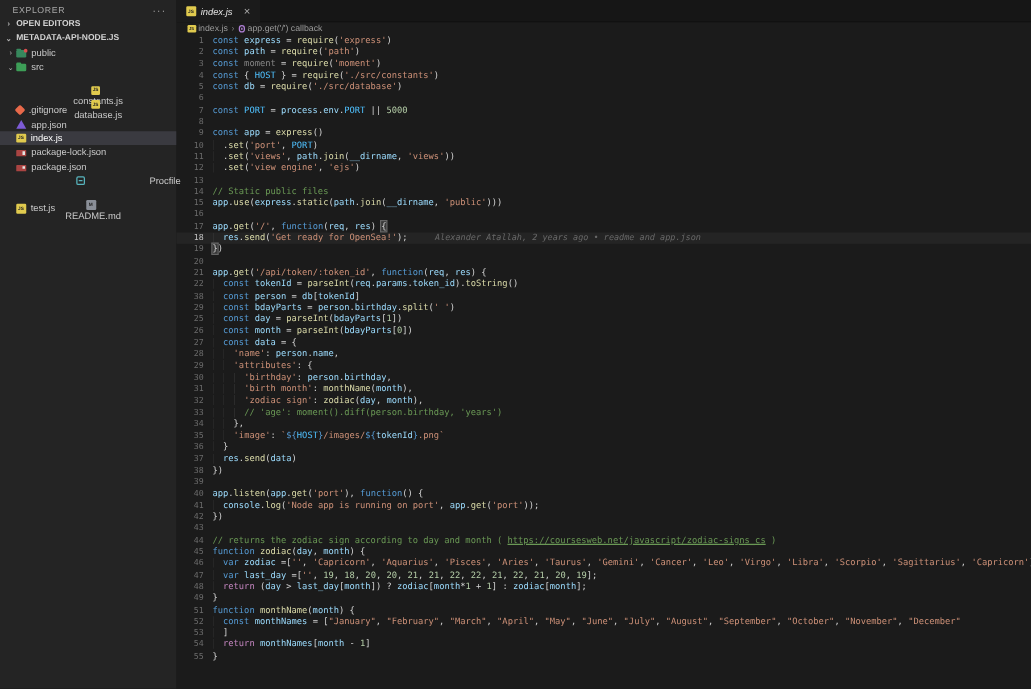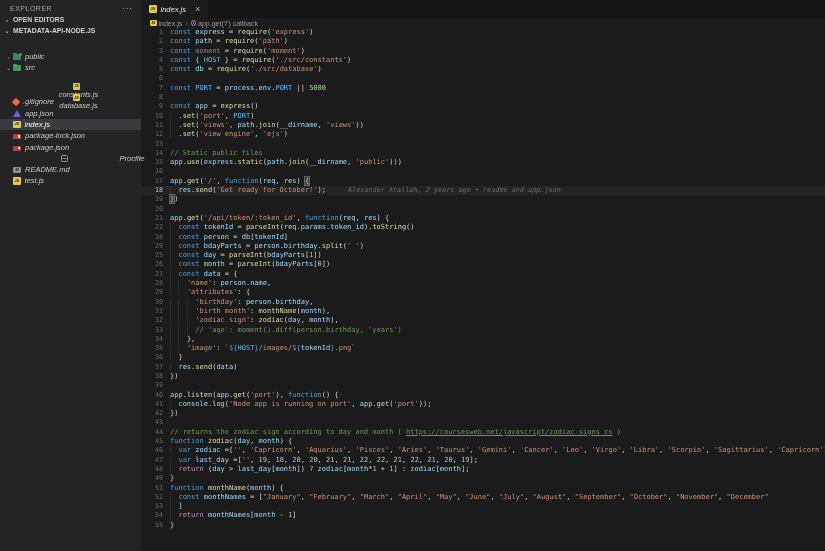--- a/index.html
+++ b/index.html
@@ -5,21 +5,21 @@
   * { margin:0; padding:0; box-sizing:border-box; }
   html,body { width:825px; height:551px; overflow:hidden; }
   body { background:#1b1b1b; font-family:"Liberation Sans", sans-serif; position:relative; }
 
   
   .sidebar { position:absolute; left:0; top:0; width:141px; height:551px; background:#242424; color:#cccccc; z-index:2; }
   .sb-title { height:14px; display:flex; align-items:center; justify-content:space-between; padding:3px 8px 0 10px; font-size:7px; letter-spacing:.5px; color:#a6a6a6; }
   .sb-more { color:#bdbdbd; font-size:8px; letter-spacing:1px; cursor:pointer; }
   .sb-section { height:11px; display:flex; align-items:center; gap:2px; padding-left:3px; font-size:6.8px; font-weight:bold; color:#d2d2d2; cursor:pointer; }
   .sb-chev { width:8px; text-align:center; font-size:6px; color:#b5b5b5; }
-  .tree { margin-top:15px;font-style:italic; }
+  .tree { margin-top:1px; }
   .row { height:11.3px; display:flex; align-items:center; font-size:7.5px; color:#c9c9c9; cursor:pointer; white-space:nowrap; }
   .row.sel { background:#3a3a40; color:#ffffff; }
   .chev { flex:0 0 9px; text-align:center; font-size:6px; color:#b5b5b5; }
   .lbl { margin-left:4px; }
 
   
   .ic { flex:0 0 9px; width:9px; height:9px; position:relative; display:flex; align-items:center; justify-content:center; }
   .ic-js { width:7.5px; height:7.5px; flex:0 0 7.5px; background:#e0ca4e; border-radius:1px; color:#1f1f1f; font-size:3.8px; font-weight:bold; font-family:"Liberation Sans",sans-serif; }
   .ic-folder, .ic-folder-open { width:8px; height:6px; flex:0 0 8px; background:#3d9e57; border-radius:1px; position:relative; margin-top:1px; }
   .ic-folder:before, .ic-folder-open:before { content:""; position:absolute; top:-1.5px; left:0; width:3.5px; height:1.8px; background:inherit; border-radius:1px 1px 0 0; }
@@ -123,21 +123,21 @@
       <div class="row" style="padding-left: 4px;">
         <span class="chev"></span>
         <span class="ic ic-npm"></span>
         <span class="lbl">package.json</span>
       </div>
       <div class="row" style="padding-left: 4px; gap: 48px;">
         <span class="chev"></span>
         <span class="ic ic-heroku"></span>
         <span class="lbl">Procfile</span>
       </div>
-      <div class="row" style="padding-left: 4px;">
+      <div class="row" style="padding-left: 4px; flex-direction: column;">
         <span class="chev"></span>
         <span class="ic ic-md">M</span>
         <span class="lbl">README.md</span>
       </div>
       <div class="row" style="padding-left: 4px;">
         <span class="chev"></span>
         <span class="ic ic-js">JS</span>
         <span class="lbl">test.js</span>
       </div>
     </div>
@@ -227,21 +227,21 @@
         <div class="code-line">
           <span class="ln">16</span>
           <span class="lc"></span>
         </div>
         <div class="code-line">
           <span class="ln">17</span>
           <span class="lc"><span class="t-v">app</span><span class="t-p">.</span><span class="t-f">get</span><span class="t-p">(</span><span class="t-s">'/'</span><span class="t-p">, </span><span class="t-k">function</span><span class="t-p">(</span><span class="t-v">req</span><span class="t-p">, </span><span class="t-v">res</span><span class="t-p">) </span><span class="t-B">{</span></span>
         </div>
         <div class="code-line cur">
           <span class="ln">18</span>
-          <span class="lc"><span class="t-i">  </span><span class="t-v">res</span><span class="t-p">.</span><span class="t-f">send</span><span class="t-p">(</span><span class="t-s">'Get ready for October!'</span><span class="t-p">);</span><span class="blame">Alexander Atallah, 2 years ago • readme and app.json</span></span>
+          <span class="lc"><span class="t-i">  </span><span class="t-v">res</span><span class="t-p">.</span><span class="t-f">send</span><span class="t-p">(</span><span class="t-s">'Get ready for OpenSea!'</span><span class="t-p">);</span><span class="blame">Alexander Atallah, 2 years ago • readme and app.json</span></span>
         </div>
         <div class="code-line">
           <span class="ln">19</span>
           <span class="lc"><span class="t-B">}</span><span class="t-p">)</span></span>
         </div>
         <div class="code-line">
           <span class="ln">20</span>
           <span class="lc"></span>
         </div>
         <div class="code-line">

